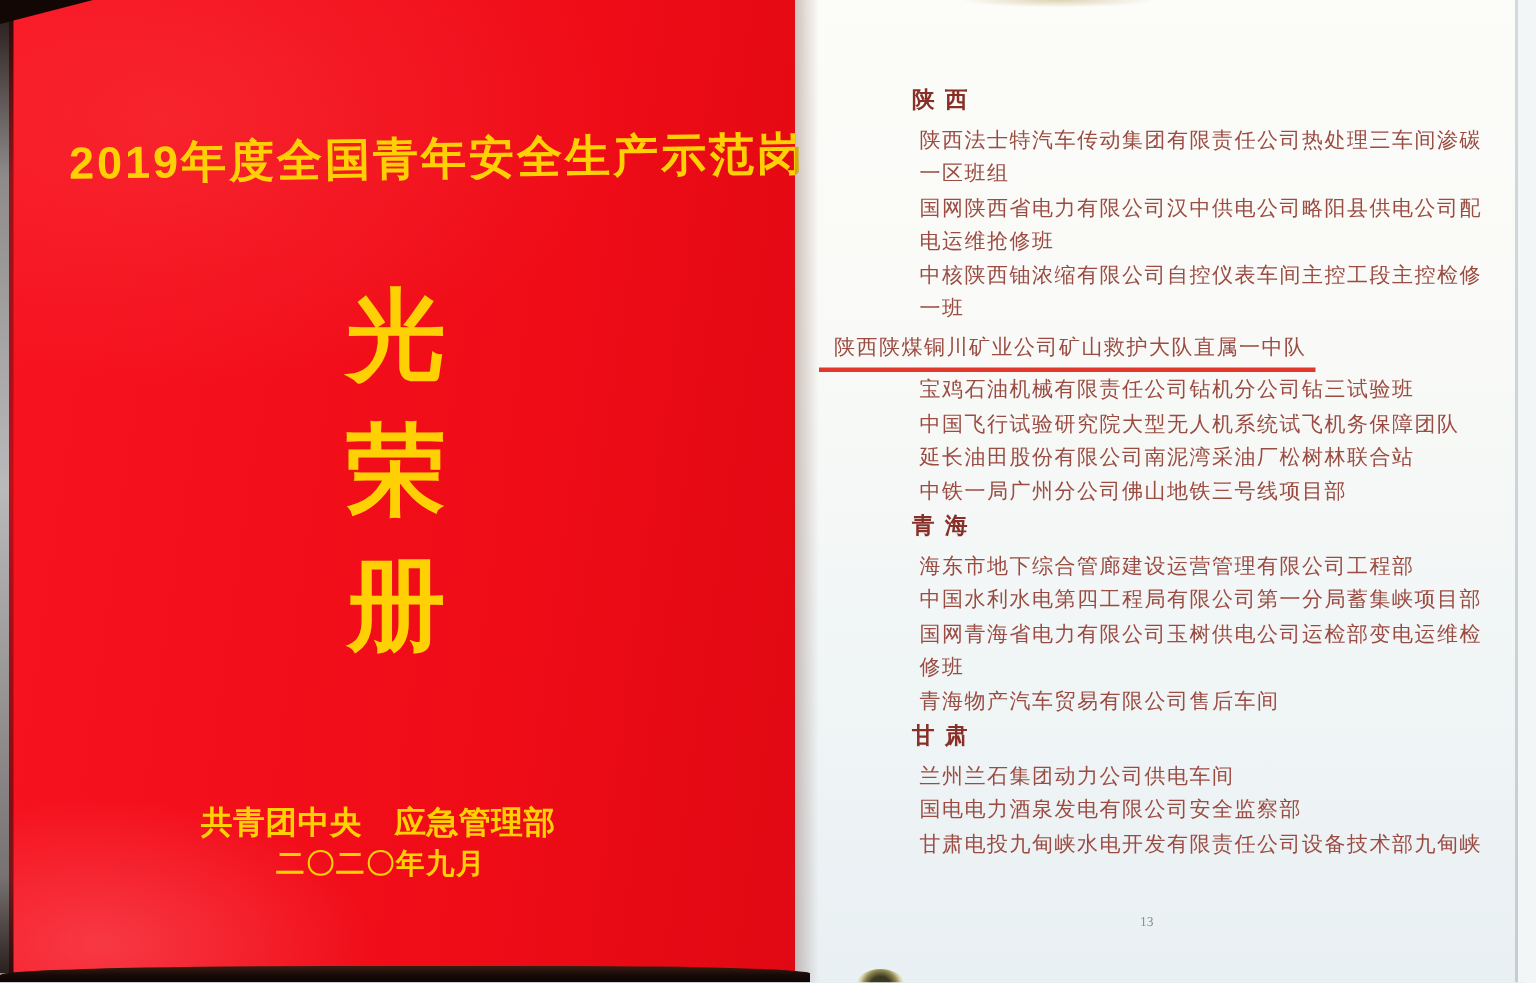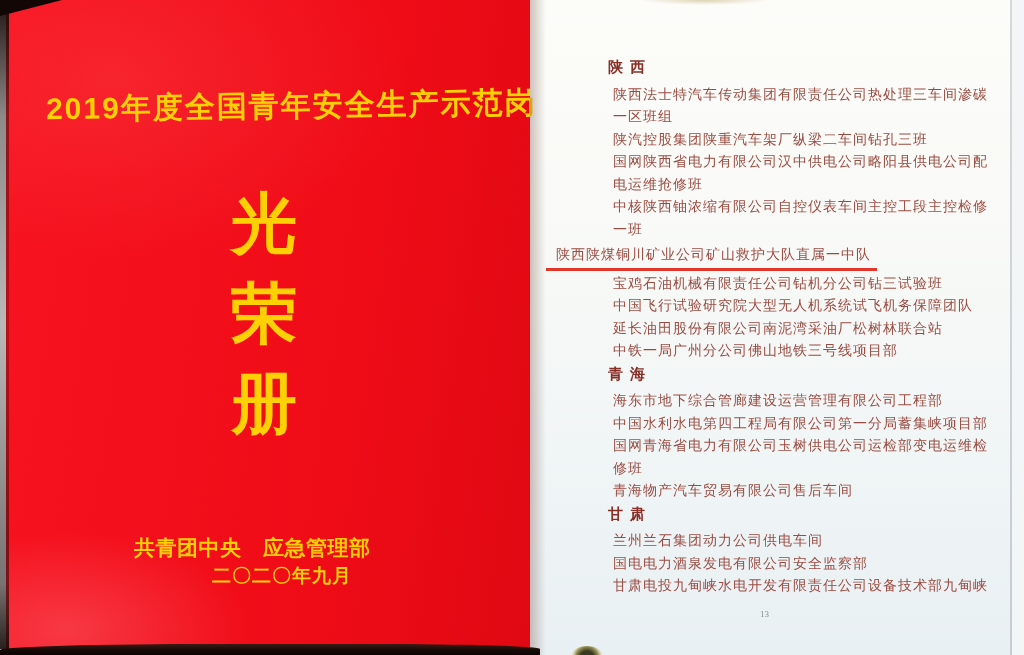--- a/index.html
+++ b/index.html
@@ -41,21 +41,21 @@
   }
   .book-name .bchar{font-size:66px;line-height:66px;margin-bottom:24px;}
   .cover-issuer{
     position:absolute;left:128px;top:534px;width:240px;z-index:2;
     text-align:left;color:#ffd104;font-size:21px;font-weight:bold;
     white-space:nowrap;letter-spacing:0.5px;
   }
   .cover-date{
     position:absolute;left:178px;top:563px;width:140px;z-index:2;
     text-align:center;color:#ffd104;font-size:19px;font-weight:bold;
-    letter-spacing:1px;white-space:nowrap;margin-left:28px;
+    letter-spacing:1px;white-space:nowrap;
   }
   
   .page{
     position:absolute;left:530px;top:0;width:494px;height:655px;
     background:linear-gradient(180deg,#fcfcf9 0%,#f9faf7 35%,#f0f5f6 70%,#e9f0f3 100%);
   }
   .spine-shadow{
     position:absolute;left:530px;top:0;width:16px;height:655px;z-index:2;
     background:linear-gradient(90deg,rgba(105,60,48,0.30),rgba(105,60,48,0));
   }
@@ -126,21 +126,20 @@
   <div class="page"></div>
   <div class="spine-shadow"></div>
   <div class="page-edge-line"></div>
   <div class="top-smudge"></div>
   <div class="round-object"></div>
 
   <div class="page-lines">
       <div class="sec-header">陕西</div>
       <div class="line"><span>陕西法士特汽车传动集团有限责任公司热处理三车间渗碳</span></div>
       <div class="line"><span>一区班组</span></div>
-      <div class="line"><span>陕汽控股集团陕重汽车架厂纵梁二车间钻孔三班</span></div>
       <div class="line"><span>国网陕西省电力有限公司汉中供电公司略阳县供电公司配</span></div>
       <div class="line"><span>电运维抢修班</span></div>
       <div class="line"><span>中核陕西铀浓缩有限公司自控仪表车间主控工段主控检修</span></div>
       <div class="line"><span>一班</span></div>
       <div class="line underlined"><span>陕西陕煤铜川矿业公司矿山救护大队直属一中队</span></div>
       <div class="line"><span>宝鸡石油机械有限责任公司钻机分公司钻三试验班</span></div>
       <div class="line"><span>中国飞行试验研究院大型无人机系统试飞机务保障团队</span></div>
       <div class="line"><span>延长油田股份有限公司南泥湾采油厂松树林联合站</span></div>
       <div class="line"><span>中铁一局广州分公司佛山地铁三号线项目部</span></div>
       <div class="sec-header">青海</div>

